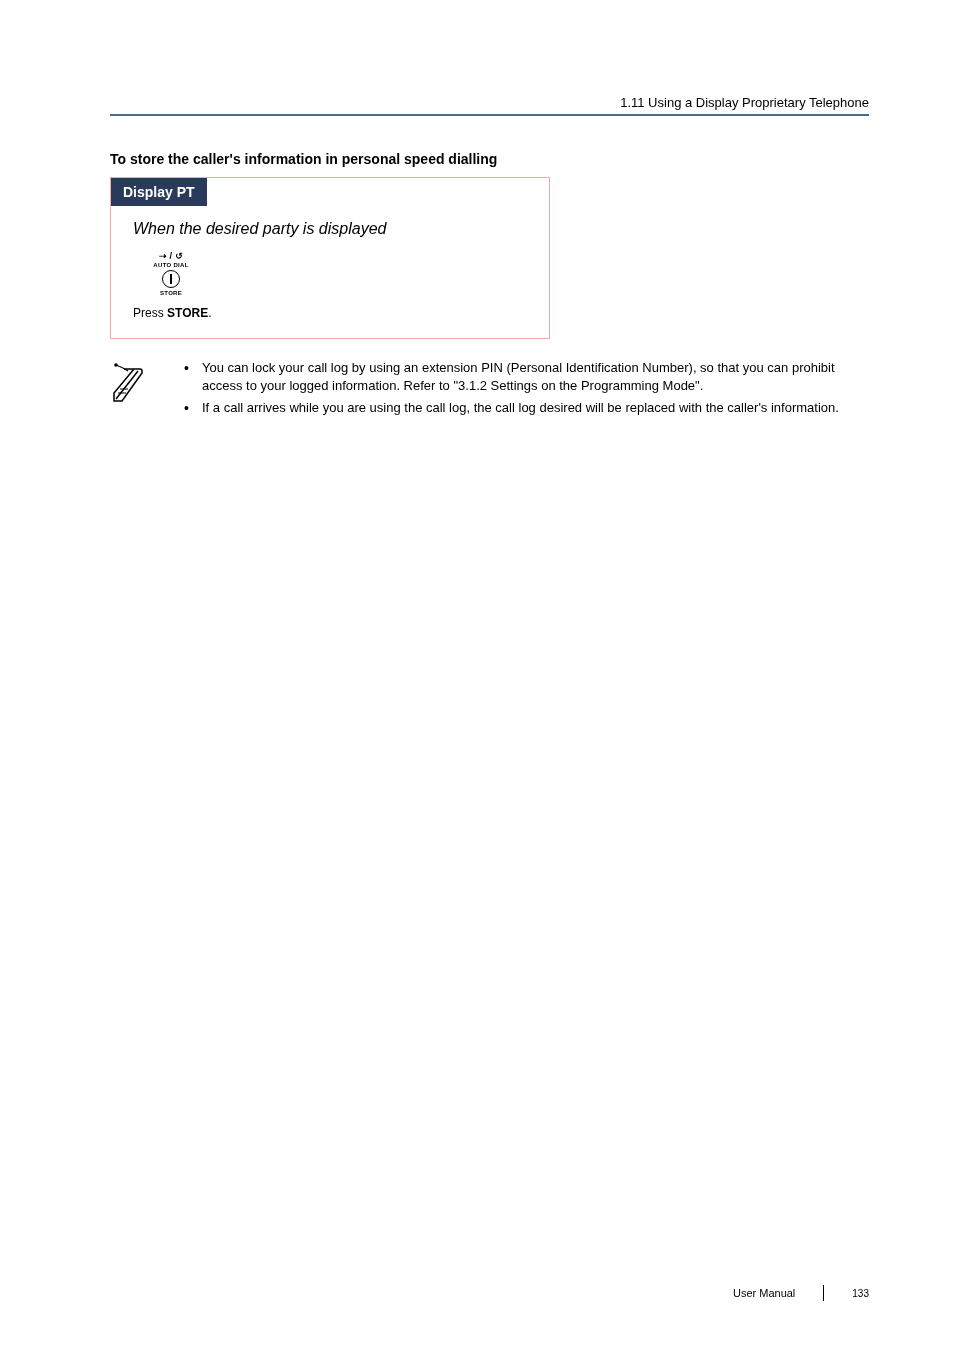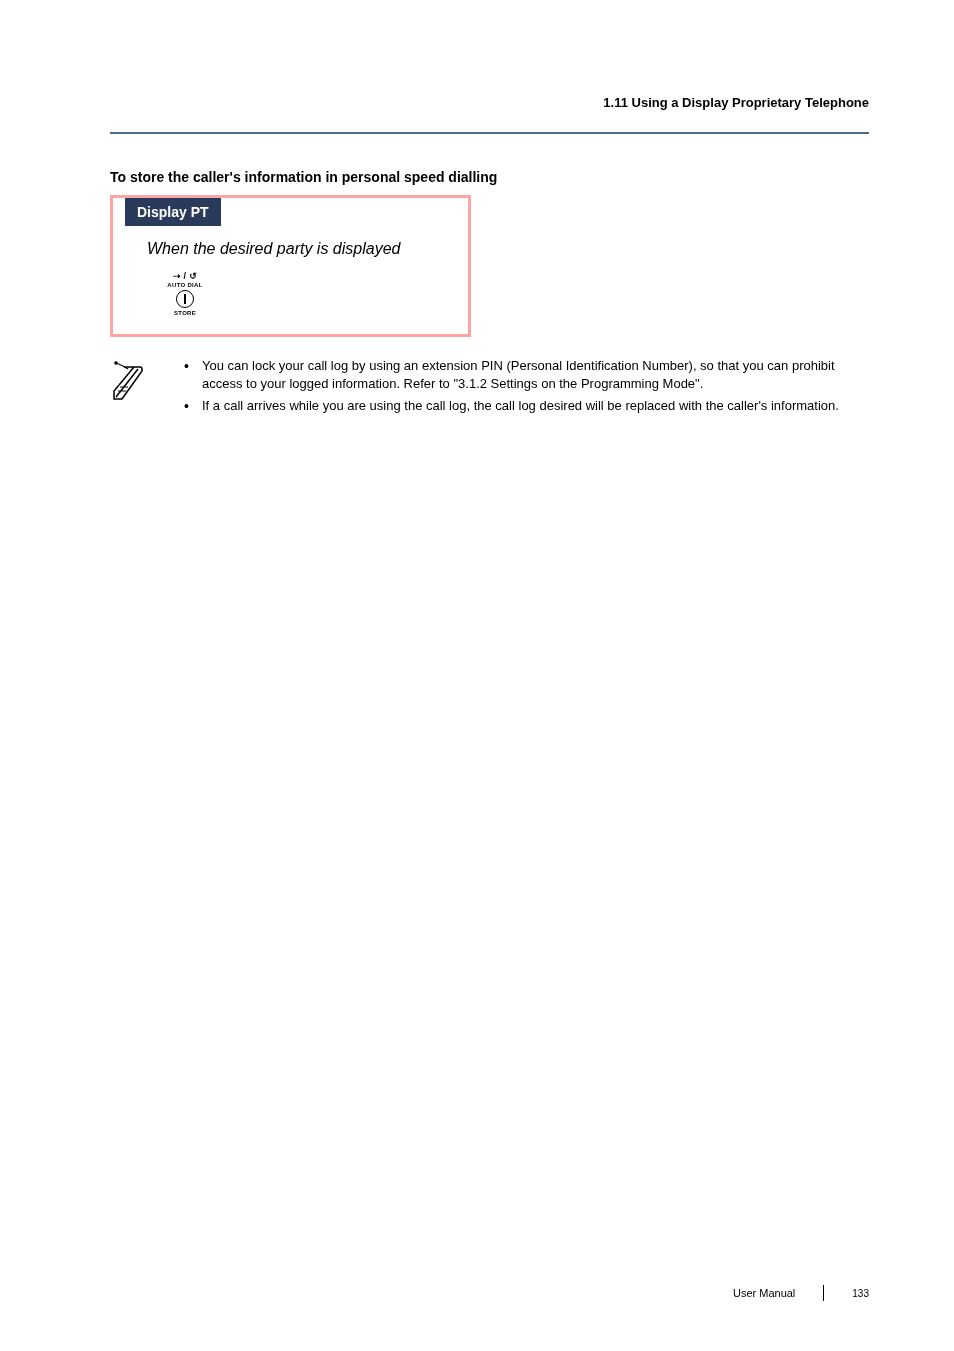--- a/index.html
+++ b/index.html
@@ -16,38 +16,38 @@
     }
     .page {
       width: 100%;
       height: 100%;
       padding: 95px 85px 50px 110px;
       position: relative;
     }
     .header-section {
       text-align: right;
       font-size: 13px;
-      font-weight: bold;
+      font-weight: normal;
       color: #000;
-      padding-bottom: 22px;
+      padding-bottom: 4px;
     }
     .header-rule {
       height: 2px;
       background: #4a6a8a;
       margin-bottom: 35px;
     }
     .section-title {
       font-size: 14px;
       font-weight: bold;
       margin-bottom: 10px;
     }
     .procedure-box {
-      border: 3px solid #fca5a5;
-      width: 361px;
-      padding: 0 0 18px 12px;
+      border: 1px solid #fca5a5;
+      width: 440px;
+      padding: 0 0 18px 0;
       margin-bottom: 20px;
     }
     .proc-tab {
       background: #2a3a5a;
       color: #fff;
       font-weight: bold;
       font-size: 14px;
       padding: 6px 12px;
       display: inline-block;
       min-width: 95px;
@@ -172,20 +172,23 @@
           <span class="arrow-glyphs">⇢ / ↺</span>
           <span>AUTO DIAL</span>
         </div>
         <div class="button-circle">
           <div class="inner-line"></div>
         </div>
         <div class="store-label">STORE</div>
       </div>
     </div>
 
+    <div class="press-text">
+      <span>Press </span><span class="bold">STORE</span><span>.</span>
+    </div>
   </div>
 
   <div class="notes-section">
     <div class="notes-icon">
       <svg width="38" height="42" viewBox="0 0 38 42">
         <circle cx="6" cy="4" r="1.8" fill="#000"></circle>
         <path d="M 6 4 Q 12 6 18 10" stroke="#000" stroke-width="1.2" fill="none"></path>
         <path d="M 14 8 L 30 8 Q 32 8 32 10 L 32 12 L 12 40 L 4 40 L 4 32 L 24 8" stroke="#000" stroke-width="1.5" fill="none"></path>
         <path d="M 6 38 L 28 10" stroke="#000" stroke-width="1.5" fill="none"></path>
         <line x1="10" y1="28" x2="18" y2="28" stroke="#000" stroke-width="1"></line>

